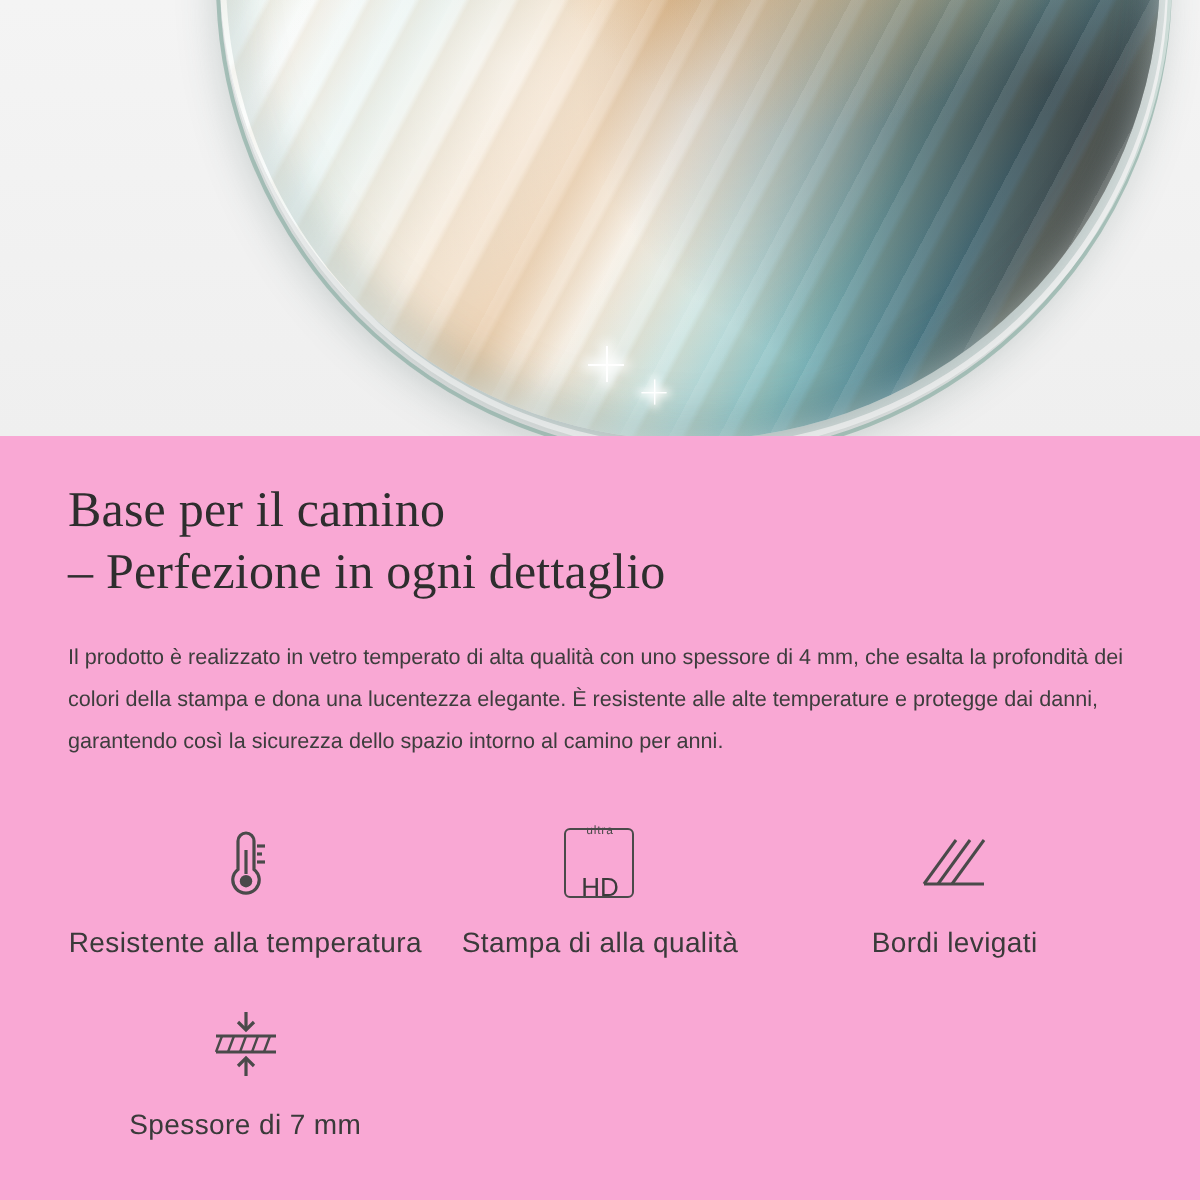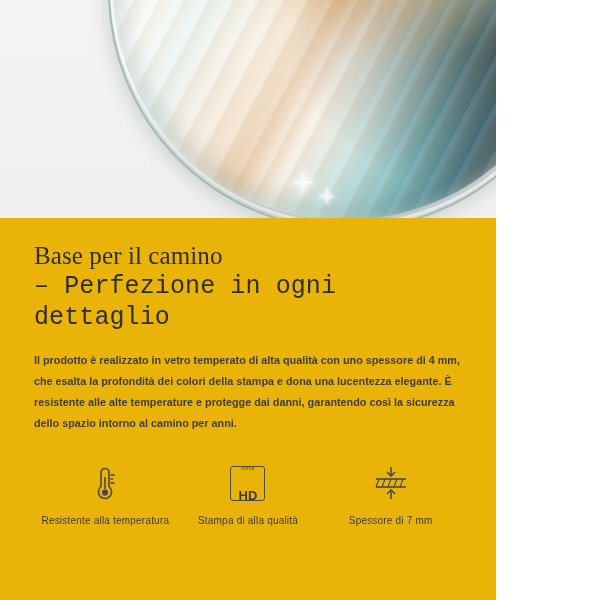--- a/index.html
+++ b/index.html
@@ -8,23 +8,23 @@
   }
   body {
     width: 600px;
     height: 600px;
     background: #ffffff;
     font-family: "Liberation Sans", sans-serif;
     overflow: hidden;
   }
   .page {
     position: relative;
-    width: 496px;
+    width: 600px;
     height: 600px;
-    background: #eab308;
+    background: #f9a8d4;
     overflow: hidden;
   }
 
   
   .hero {
     position: relative;
     width: 600px;
     height: 218px;
     background: #f2f2f2;
     overflow: hidden;
@@ -131,29 +131,27 @@
     margin-top: 22px;
     font-family: "Liberation Serif", serif;
     font-size: 25px;
     line-height: 31px;
     color: #2e2e2e;
     font-weight: 400;
     letter-spacing: 0.1px;
   }
   .headline .l2 {
     display: block;
-    font-family: Liberation Mono, monospace;
   }
   .body-copy {
     margin-top: 17px;
     font-size: 10.8px;
     line-height: 21px;
     color: #3d3d3d;
     max-width: 536px;
-    font-weight: bold;
   }
 
   
   .features {
     margin-top: 26px;
     display: grid;
     grid-template-columns: repeat(3, 1fr);
     row-gap: 20px;
   }
   .feature {
@@ -163,21 +161,21 @@
     text-align: center;
   }
   .feature .glyph {
     height: 46px;
     display: flex;
     align-items: center;
     justify-content: center;
   }
   .feature .caption {
     margin-top: 9px;
-    font-size: 10px;
+    font-size: 14px;
     color: #3a3a3a;
     letter-spacing: 0.2px;
   }
   .hd-box {
     width: 33px;
     height: 33px;
     border: 1.6px solid #4a4a4a;
     border-radius: 3px;
     display: flex;
     flex-direction: column;
@@ -185,21 +183,21 @@
     justify-content: center;
     line-height: 1;
   }
   .hd-box .ultra {
     font-size: 6px;
     letter-spacing: 0.4px;
     color: #4a4a4a;
   }
   .hd-box .hd {
     font-size: 13px;
-    font-weight: bold;
+    font-weight: normal;
     color: #3a3a3a;
     margin-top: 18px;
   }
   svg { display: block; }
 </style>
 </head>
 <body>
 
 <div class="page">
 
@@ -248,20 +246,31 @@
           <span class="hd-box">
             <span class="ultra">ultra</span>
             <span class="hd">HD</span>
           </span>
         </span>
         <span class="caption">Stampa di alla qualità</span>
       </div>
 
 
 
+      <div class="feature">
+        <span class="glyph">
+          <svg width="38" height="34" viewBox="0 0 38 34" fill="none" stroke="#4a4a4a" stroke-width="1.5">
+            <path d="M4 28L20 6"></path>
+            <path d="M11 28L27 6"></path>
+            <path d="M18 28L34 6"></path>
+            <path d="M4 28h30"></path>
+          </svg>
+        </span>
+        <span class="caption">Bordi levigati</span>
+      </div>
 
       <div class="feature">
         <span class="glyph">
           <svg width="38" height="38" viewBox="0 0 38 38" fill="none" stroke="#4a4a4a" stroke-width="1.6">
             <path d="M19 3v8"></path>
             <path d="M15 8l4 4 4-4"></path>
             <path d="M4 15h30"></path>
             <path d="M4 23h30"></path>
             <path d="M7 15l-3 8M13 15l-3 8M19 15l-3 8M25 15l-3 8M31 15l-3 8" stroke-width="1.2"></path>
             <path d="M19 35v-8"></path>

